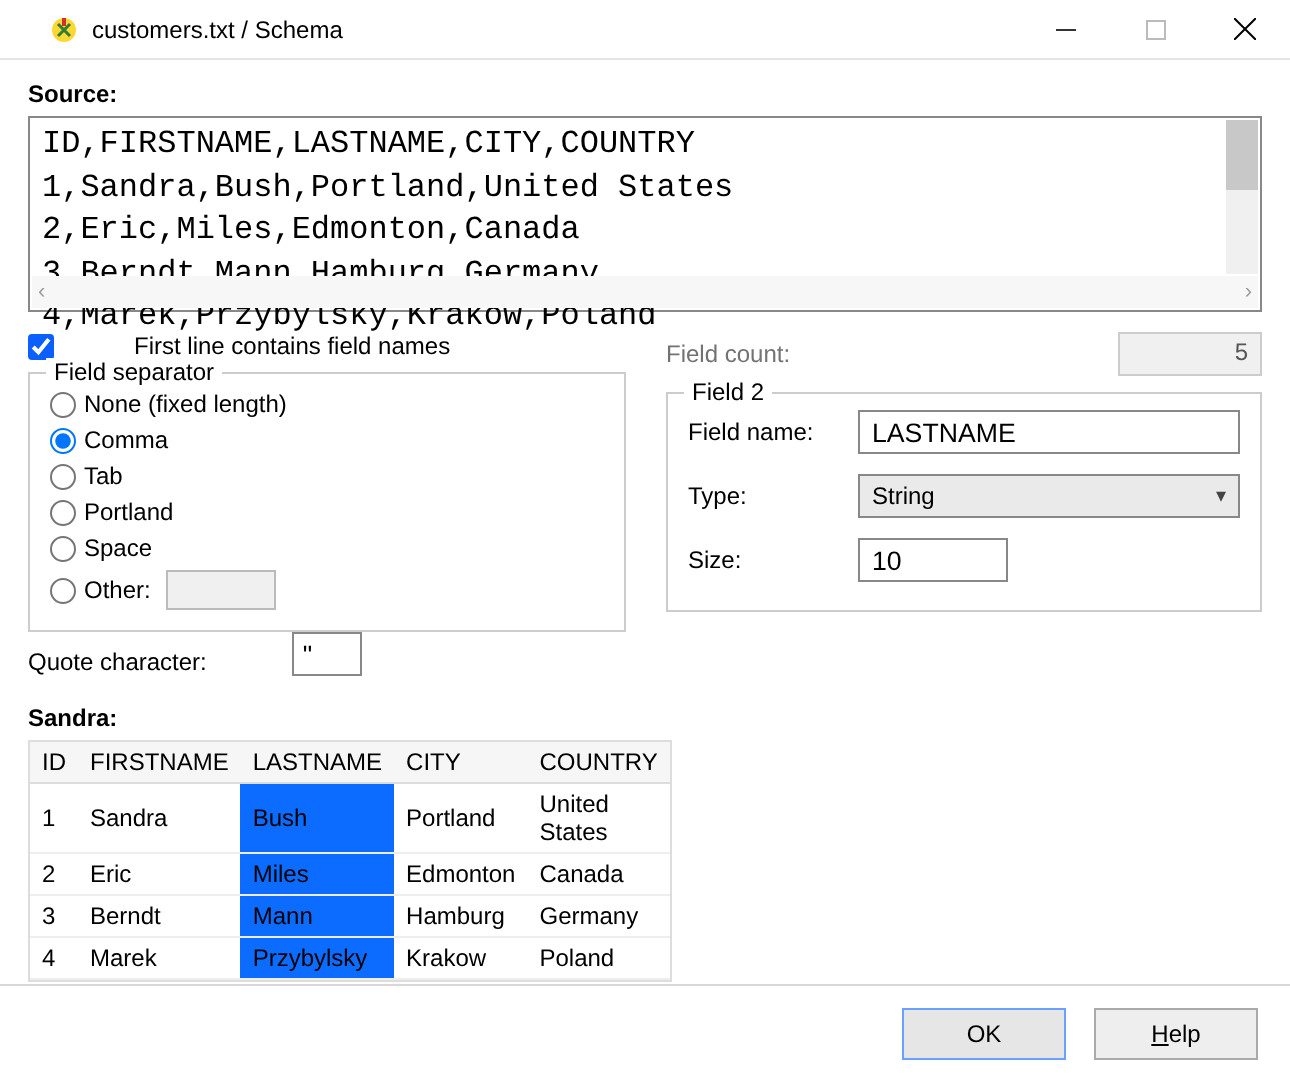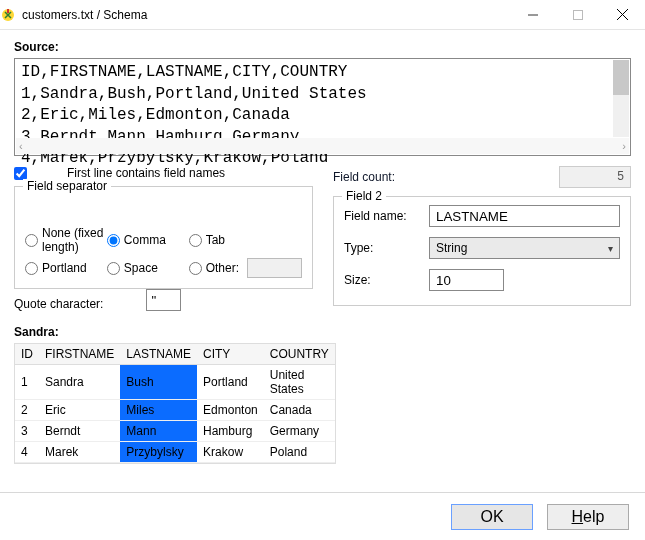--- a/index.html
+++ b/index.html
@@ -9,21 +9,21 @@
   background: #fff;
   color: #000;
   width: 645px;
   height: 540px;
   overflow: hidden;
 }
 .titlebar {
   height: 30px;
   display: flex;
   align-items: center;
-  padding-left: 0;
+  padding-left: 24px;
   border-bottom: 1px solid #e5e5e5;
 }
 .titlebar .app-icon {
   width: 16px; height: 16px; margin-right: 6px;
 }
 .titlebar .title { flex: 1; font-size: 12px; }
 .winbtns { display: flex; height: 100%; }
 .winbtn {
   width: 45px;
   display: flex;
@@ -90,42 +90,41 @@
   margin-top: 4px;
 }
 .fieldset .legend {
   position: absolute;
   top: -8px; left: 8px;
   background: #fff;
   padding: 0 4px;
 }
 .radio-grid {
   display: grid;
-  grid-template-columns: 1fr 1fr 1fr;
+  grid-template-columns: 1fr;
   row-gap: 4px;
-  margin-top: 31px;
 }
 .radio-item { display: flex; align-items: center; gap: 4px; }
 .radio-item input[type=radio] { margin: 0; }
 .other-input {
   width: 55px; height: 20px;
   border: 1px solid #bbb;
   background: #f0f0f0;
   margin-left: 4px;
 }
 
 .quote-row { display: flex; align-items: flex-end; margin-top: 0; gap: 43px; }
 .quote-input {
   width: 35px; height: 22px;
   border: 1px solid #888;
   padding: 2px 4px;
 }
 
 .fieldcount-row { display: flex; align-items: center; margin-bottom: 8px; }
-.fieldcount-row .lbl { color: #0f172a; width: 110px; }
+.fieldcount-row .lbl { color: #737373; width: 110px; }
 .fieldcount-val {
   width: 72px; height: 22px;
   border: 1px solid #ccc;
   background: #f0f0f0;
   text-align: right;
   padding: 2px 6px;
   color: #555;
   margin-left: auto;
 }
 
@@ -185,21 +184,21 @@
   padding-right: 16px;
   background: #fff;
 }
 .btn {
   width: 82px; height: 26px;
   border: 1px solid #aaa;
   background: #eee;
   display: flex;
   align-items: center;
   justify-content: center;
-  font-size: 16px;
+  font-size: 12px;
 }
 .btn.default { background: #e6e6e6; border-color: #6aa0ff; }
 .underline { text-decoration: underline; }
 </style>
 </head>
 <body>
 
 <div class="titlebar">
   <span class="app-icon">
     <svg width="16" height="16" viewBox="0 0 16 16">

